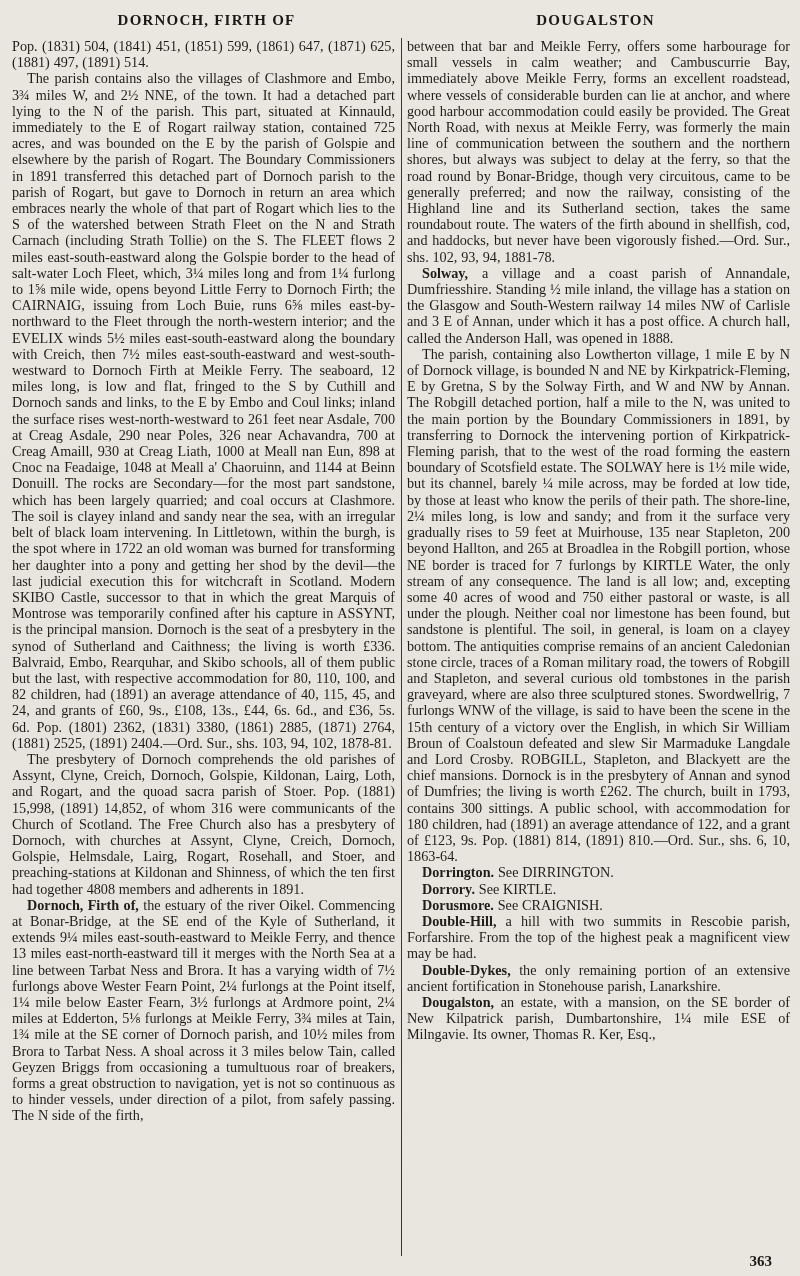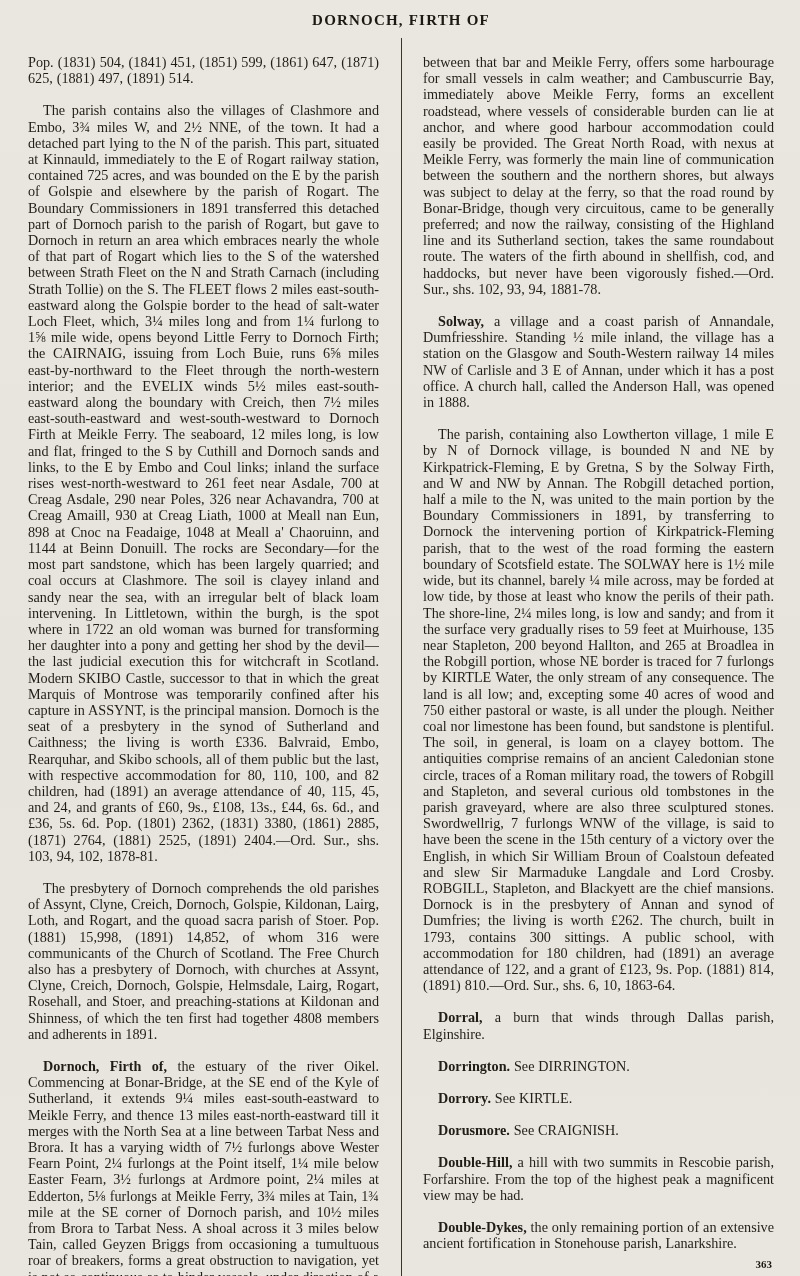--- a/index.html
+++ b/index.html
@@ -49,63 +49,64 @@
     word-spacing: 0.02em;
   }
   .divider {
     flex: 0 0 1px;
     width: 1px;
     background: #3a352c;
     margin: 0 5px 0 6px;
     min-height: 1218px;
   }
   p.para {
-    margin: 16px;
+    margin: 0;
     text-indent: 0;
   }
   p.para.indent {
     text-indent: 15px;
   }
   .entry-lead {
     font-weight: bold;
   }
   .page-number {
     position: absolute;
     right: 28px;
     bottom: 6px;
     font-weight: bold;
-    font-size: 11px;
+    font-size: 15px;
     color: #1c1914;
   }
 </style>
 </head>
 <body>
 
 <div class="page">
 
   <div class="running-heads">
     <div class="running-head">DORNOCH, FIRTH OF</div>
+    <div class="running-head">DOUGALSTON</div>
   </div>
 
   <div class="columns">
     <div class="col" id="col-left">
         <p class="para"><span>Pop. (1831) 504, (1841) 451, (1851) 599, (1861) 647, (1871) 625, (1881) 497, (1891) 514.</span></p>
         <p class="para indent"><span>The parish contains also the villages of Clashmore and Embo, 3¾ miles W, and 2½ NNE, of the town. It had a detached part lying to the N of the parish. This part, situated at Kinnauld, immediately to the E of Rogart railway station, contained 725 acres, and was bounded on the E by the parish of Golspie and elsewhere by the parish of Rogart. The Boundary Commissioners in 1891 transferred this detached part of Dornoch parish to the parish of Rogart, but gave to Dornoch in return an area which embraces nearly the whole of that part of Rogart which lies to the S of the watershed between Strath Fleet on the N and Strath Carnach (including Strath Tollie) on the S. The FLEET flows 2 miles east-south-eastward along the Golspie border to the head of salt-water Loch Fleet, which, 3¼ miles long and from 1¼ furlong to 1⅝ mile wide, opens beyond Little Ferry to Dornoch Firth; the CAIRNAIG, issuing from Loch Buie, runs 6⅝ miles east-by-northward to the Fleet through the north-western interior; and the EVELIX winds 5½ miles east-south-eastward along the boundary with Creich, then 7½ miles east-south-eastward and west-south-westward to Dornoch Firth at Meikle Ferry. The seaboard, 12 miles long, is low and flat, fringed to the S by Cuthill and Dornoch sands and links, to the E by Embo and Coul links; inland the surface rises west-north-westward to 261 feet near Asdale, 700 at Creag Asdale, 290 near Poles, 326 near Achavandra, 700 at Creag Amaill, 930 at Creag Liath, 1000 at Meall nan Eun, 898 at Cnoc na Feadaige, 1048 at Meall a' Chaoruinn, and 1144 at Beinn Donuill. The rocks are Secondary—for the most part sandstone, which has been largely quarried; and coal occurs at Clashmore. The soil is clayey inland and sandy near the sea, with an irregular belt of black loam intervening. In Littletown, within the burgh, is the spot where in 1722 an old woman was burned for transforming her daughter into a pony and getting her shod by the devil—the last judicial execution this for witchcraft in Scotland. Modern SKIBO Castle, successor to that in which the great Marquis of Montrose was temporarily confined after his capture in ASSYNT, is the principal mansion. Dornoch is the seat of a presbytery in the synod of Sutherland and Caithness; the living is worth £336. Balvraid, Embo, Rearquhar, and Skibo schools, all of them public but the last, with respective accommodation for 80, 110, 100, and 82 children, had (1891) an average attendance of 40, 115, 45, and 24, and grants of £60, 9s., £108, 13s., £44, 6s. 6d., and £36, 5s. 6d. Pop. (1801) 2362, (1831) 3380, (1861) 2885, (1871) 2764, (1881) 2525, (1891) 2404.—Ord. Sur., shs. 103, 94, 102, 1878-81.</span></p>
         <p class="para indent"><span>The presbytery of Dornoch comprehends the old parishes of Assynt, Clyne, Creich, Dornoch, Golspie, Kildonan, Lairg, Loth, and Rogart, and the quoad sacra parish of Stoer. Pop. (1881) 15,998, (1891) 14,852, of whom 316 were communicants of the Church of Scotland. The Free Church also has a presbytery of Dornoch, with churches at Assynt, Clyne, Creich, Dornoch, Golspie, Helmsdale, Lairg, Rogart, Rosehall, and Stoer, and preaching-stations at Kildonan and Shinness, of which the ten first had together 4808 members and adherents in 1891.</span></p>
         <p class="para indent"><span class="entry-lead">Dornoch, Firth of,</span><span> the estuary of the river Oikel. Commencing at Bonar-Bridge, at the SE end of the Kyle of Sutherland, it extends 9¼ miles east-south-eastward to Meikle Ferry, and thence 13 miles east-north-eastward till it merges with the North Sea at a line between Tarbat Ness and Brora. It has a varying width of 7½ furlongs above Wester Fearn Point, 2¼ furlongs at the Point itself, 1¼ mile below Easter Fearn, 3½ furlongs at Ardmore point, 2¼ miles at Edderton, 5⅛ furlongs at Meikle Ferry, 3¾ miles at Tain, 1¾ mile at the SE corner of Dornoch parish, and 10½ miles from Brora to Tarbat Ness. A shoal across it 3 miles below Tain, called Geyzen Briggs from occasioning a tumultuous roar of breakers, forms a great obstruction to navigation, yet is not so continuous as to hinder vessels, under direction of a pilot, from safely passing. The N side of the firth,</span></p>
       </div>
     <div class="divider"></div>
     <div class="col" id="col-right">
         <p class="para"><span>between that bar and Meikle Ferry, offers some harbourage for small vessels in calm weather; and Cambuscurrie Bay, immediately above Meikle Ferry, forms an excellent roadstead, where vessels of considerable burden can lie at anchor, and where good harbour accommodation could easily be provided. The Great North Road, with nexus at Meikle Ferry, was formerly the main line of communication between the southern and the northern shores, but always was subject to delay at the ferry, so that the road round by Bonar-Bridge, though very circuitous, came to be generally preferred; and now the railway, consisting of the Highland line and its Sutherland section, takes the same roundabout route. The waters of the firth abound in shellfish, cod, and haddocks, but never have been vigorously fished.—Ord. Sur., shs. 102, 93, 94, 1881-78.</span></p>
         <p class="para indent"><span class="entry-lead">Solway,</span><span> a village and a coast parish of Annandale, Dumfriesshire. Standing ½ mile inland, the village has a station on the Glasgow and South-Western railway 14 miles NW of Carlisle and 3 E of Annan, under which it has a post office. A church hall, called the Anderson Hall, was opened in 1888.</span></p>
         <p class="para indent"><span>The parish, containing also Lowtherton village, 1 mile E by N of Dornock village, is bounded N and NE by Kirkpatrick-Fleming, E by Gretna, S by the Solway Firth, and W and NW by Annan. The Robgill detached portion, half a mile to the N, was united to the main portion by the Boundary Commissioners in 1891, by transferring to Dornock the intervening portion of Kirkpatrick-Fleming parish, that to the west of the road forming the eastern boundary of Scotsfield estate. The SOLWAY here is 1½ mile wide, but its channel, barely ¼ mile across, may be forded at low tide, by those at least who know the perils of their path. The shore-line, 2¼ miles long, is low and sandy; and from it the surface very gradually rises to 59 feet at Muirhouse, 135 near Stapleton, 200 beyond Hallton, and 265 at Broadlea in the Robgill portion, whose NE border is traced for 7 furlongs by KIRTLE Water, the only stream of any consequence. The land is all low; and, excepting some 40 acres of wood and 750 either pastoral or waste, is all under the plough. Neither coal nor limestone has been found, but sandstone is plentiful. The soil, in general, is loam on a clayey bottom. The antiquities comprise remains of an ancient Caledonian stone circle, traces of a Roman military road, the towers of Robgill and Stapleton, and several curious old tombstones in the parish graveyard, where are also three sculptured stones. Swordwellrig, 7 furlongs WNW of the village, is said to have been the scene in the 15th century of a victory over the English, in which Sir William Broun of Coalstoun defeated and slew Sir Marmaduke Langdale and Lord Crosby. ROBGILL, Stapleton, and Blackyett are the chief mansions. Dornock is in the presbytery of Annan and synod of Dumfries; the living is worth £262. The church, built in 1793, contains 300 sittings. A public school, with accommodation for 180 children, had (1891) an average attendance of 122, and a grant of £123, 9s. Pop. (1881) 814, (1891) 810.—Ord. Sur., shs. 6, 10, 1863-64.</span></p>
-        <p class="para indent"><span class="entry-lead">Dorral,</span><span> a burn that winds through Dallas parish, Elginshire.</span></p>
         <p class="para indent"><span class="entry-lead">Dorrington.</span><span> See DIRRINGTON.</span></p>
         <p class="para indent"><span class="entry-lead">Dorrory.</span><span> See KIRTLE.</span></p>
         <p class="para indent"><span class="entry-lead">Dorusmore.</span><span> See CRAIGNISH.</span></p>
         <p class="para indent"><span class="entry-lead">Double-Hill,</span><span> a hill with two summits in Rescobie parish, Forfarshire. From the top of the highest peak a magnificent view may be had.</span></p>
         <p class="para indent"><span class="entry-lead">Double-Dykes,</span><span> the only remaining portion of an extensive ancient fortification in Stonehouse parish, Lanarkshire.</span></p>
+        <p class="para indent"><span class="entry-lead">Dougalston,</span><span> an estate, with a mansion, on the SE border of New Kilpatrick parish, Dumbartonshire, 1¼ mile ESE of Milngavie. Its owner, Thomas R. Ker, Esq.,</span></p>
       </div>
   </div>
 
   <div class="page-number">363</div>
 
 </div>
 
 </body></html>

